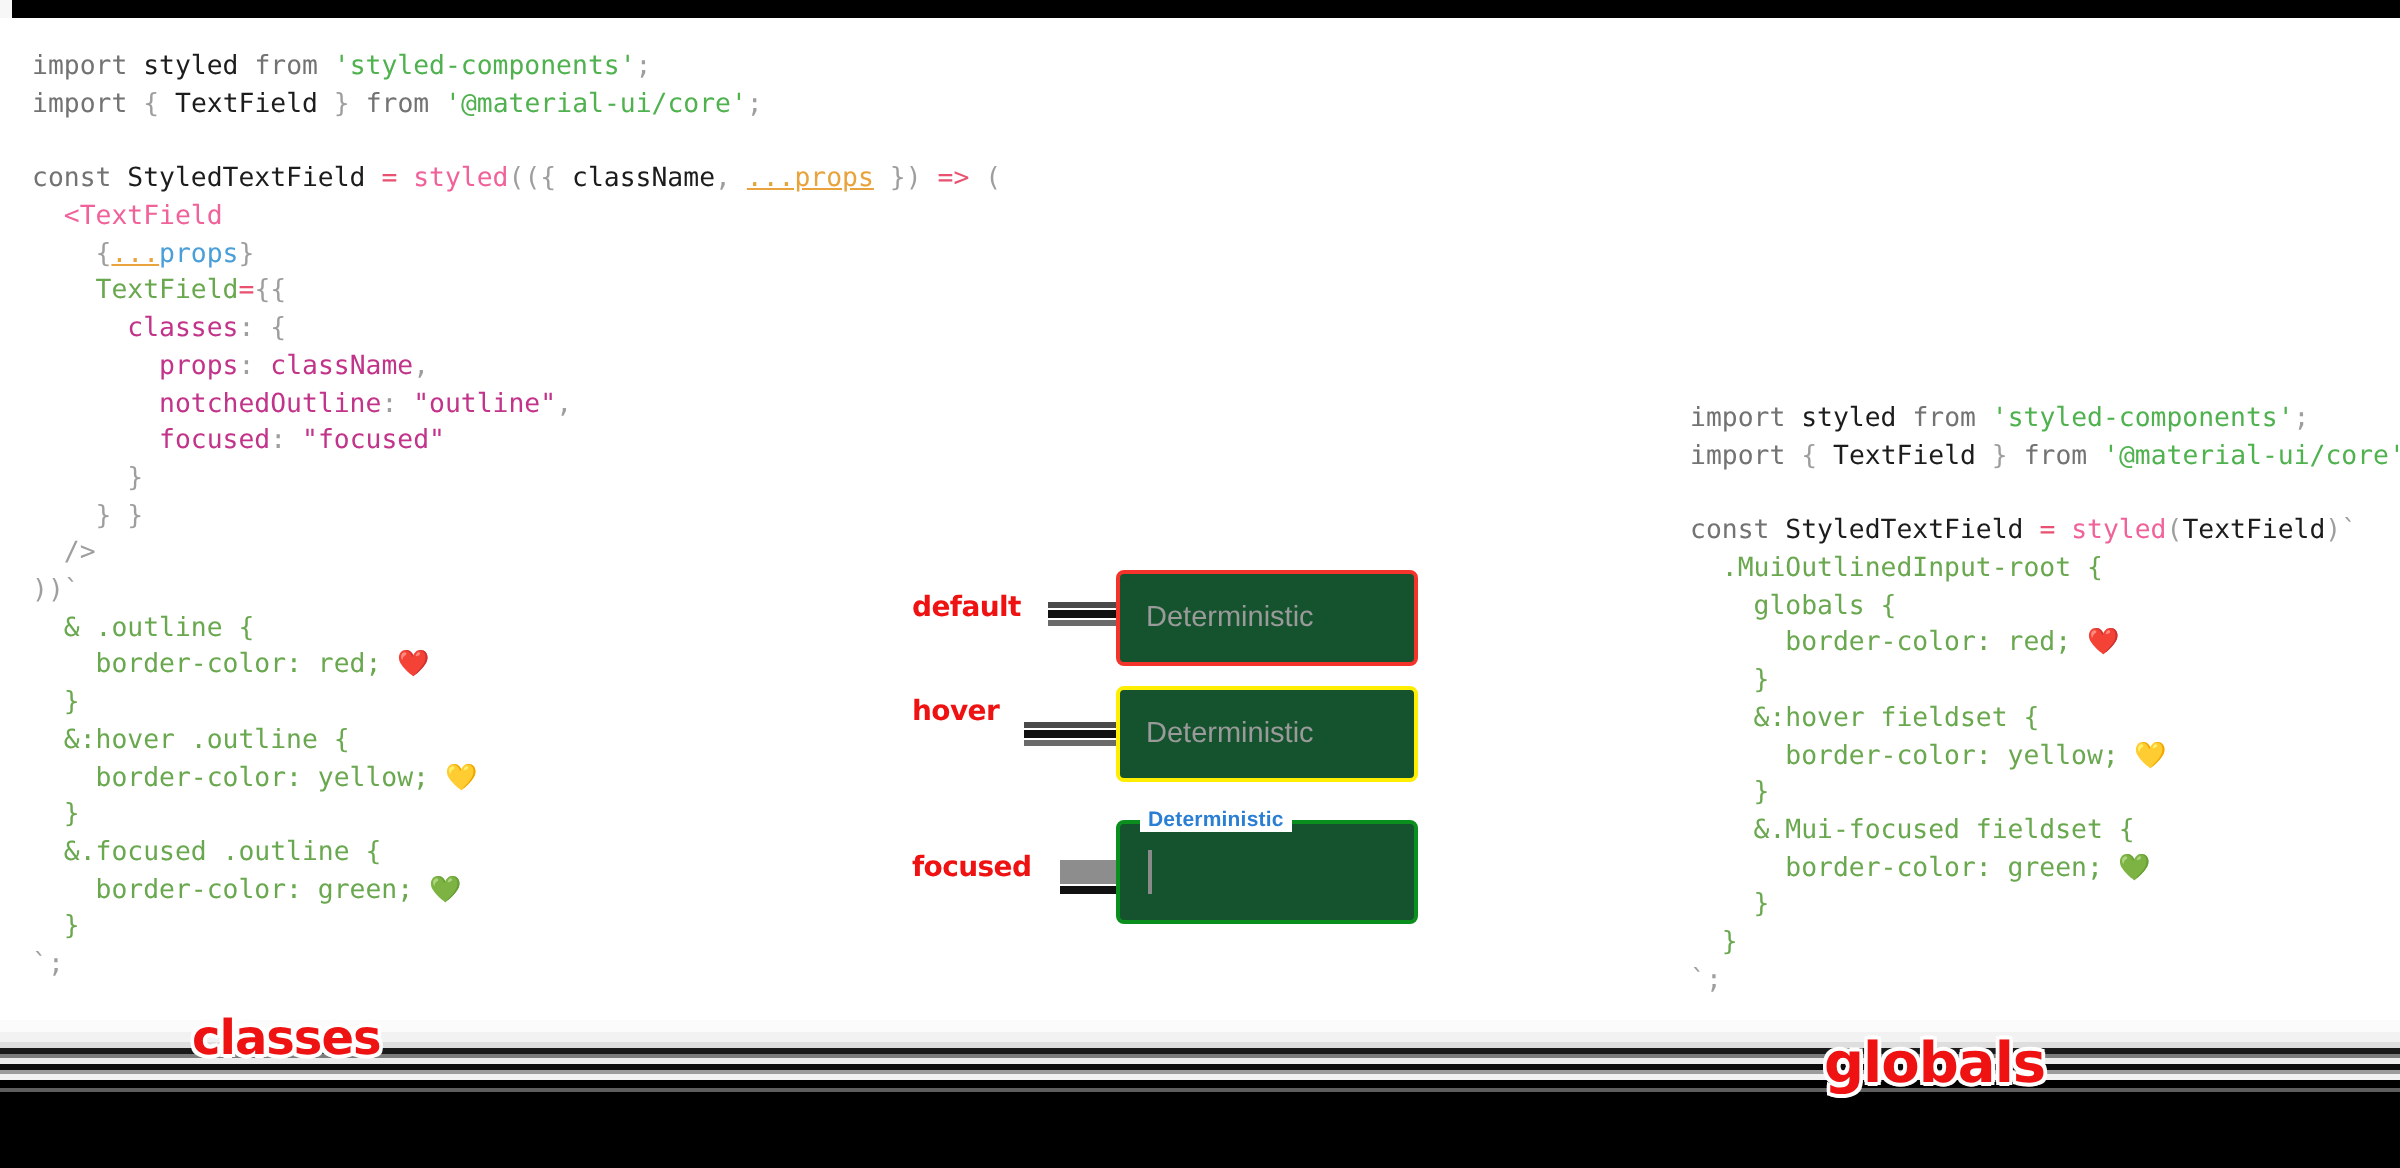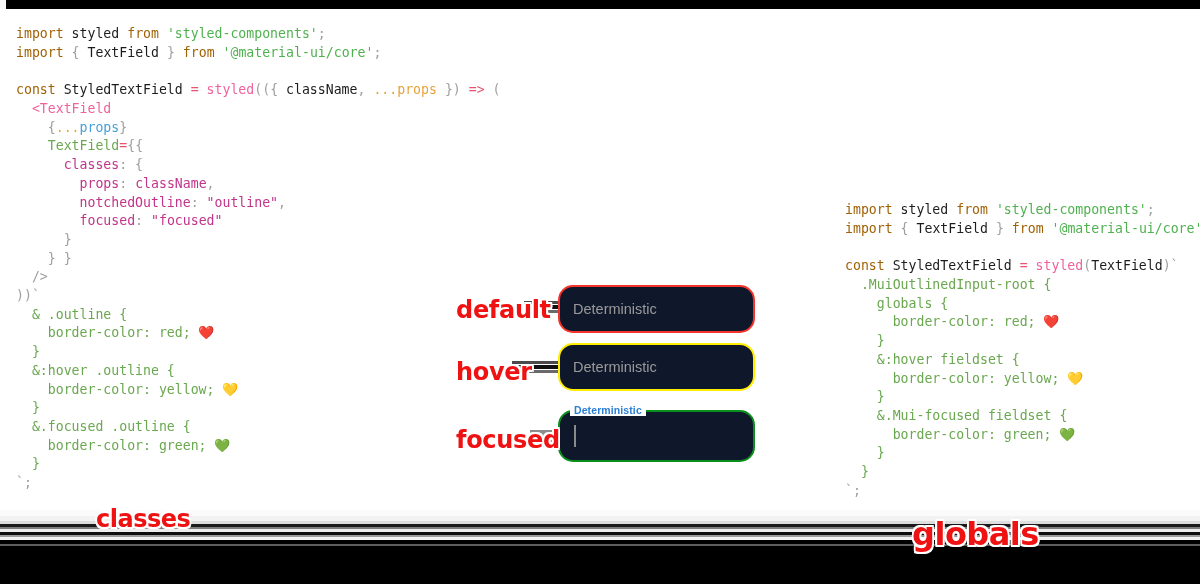--- a/index.html
+++ b/index.html
@@ -48,44 +48,44 @@
     position: absolute;
     font-family: "DejaVu Sans Mono", monospace;
     font-size: 13.2px;
     line-height: 18.7px;
     white-space: pre;
     color: #2b2b2b;
   }
   #code-left  { left: 16px; top: 12px; }
   #code-right { left: 845px; top: 188px; }
 
-  .kw      { color: #a16207; }          
+  .kw      { color: #737373; }          
   .ident   { color: #1c1c1c; }          
   .str     { color: #4fb24f; }          
   .punc    { color: #9e9e9e; }          
   .op      { color: #e8516f; }          
   .fn      { color: #f0629a; }          
   .tag     { color: #f0629a; }
   .prop    { color: #6aa84f; }          
   .key     { color: #c2348a; }          
   .val     { color: #c2348a; }          
-  .spread  { color: #e8a33d; }          
+  .spread  { color: #e8a33d; text-decoration: underline; }          
   .blue    { color: #4a9fd8; }
   .cssprop { color: #6aa84f; }
   .emoji   { font-family: "DejaVu Sans", sans-serif; font-size: 13px; }
 
   
   #demo { position: absolute; left: 0; top: 0; width: 1200px; height: 500px; }
 
   .field {
     position: absolute;
-    width: 197px;
+    width: 151px;
     height: 48px;
-    border-radius: 15px;
-    background: #0f172a;
+    border-radius: 4px;
+    background: #14532d;
     box-sizing: border-box;
   }
   .field .ph {
     position: absolute;
     left: 13px; top: 14px;
     font-family: "Liberation Sans", sans-serif;
     font-size: 14.5px;
     color: #9a9a9a;
   }
 
@@ -114,39 +114,39 @@
     width: 2px; height: 22px;
     background: #8a8a8a;
   }
 
   
   .annot {
     position: absolute;
     font-family: "DejaVu Sans", sans-serif;
     font-weight: 700;
     color: #ef1212;
-    font-size: 24px;
+    font-size: 14px;
     letter-spacing: -0.3px;
     text-shadow:
       -1.6px -1.6px 0 #fff,  1.6px -1.6px 0 #fff,
       -1.6px  1.6px 0 #fff,  1.6px  1.6px 0 #fff,
        0 -1.8px 0 #fff, 0 1.8px 0 #fff,
       -1.8px 0 0 #fff, 1.8px 0 0 #fff;
     z-index: 6;
   }
   #annot-default { left: 456px; top: 296px; }
-  #annot-hover   { left: 456px; top: 358px; }
+  #annot-hover   { left: 456px; top: 348px; }
   #annot-focused { left: 456px; top: 426px; }
 
   
   .connector { position: absolute; z-index: 4; }
   .connector i { display:block; position:absolute; left:0; width:100%; }
 
   #annot-classes { left: 96px; top: 505px; font-size: 24px; letter-spacing: -0.5px; }
-  #annot-globals { left: 912px; top: 515px; font-size: 32px; letter-spacing: -0.5px; }
+  #annot-globals { left: 912px; top: 515px; font-size: 28px; letter-spacing: -0.5px; }
 </style>
 </head>
 <body>
 
 <div id="top-bar">
   <div id="top-bar-left-notch"></div>
 </div>
 
 <pre class="code" id="code-left"><code><span class="kw">import</span> <span class="ident">styled</span> <span class="kw">from</span> <span class="str">'styled-components'</span><span class="punc">;</span>
 <span class="kw">import</span> <span class="punc">{</span> <span class="ident">TextField</span> <span class="punc">}</span> <span class="kw">from</span> <span class="str">'@material-ui/core'</span><span class="punc">;</span>

